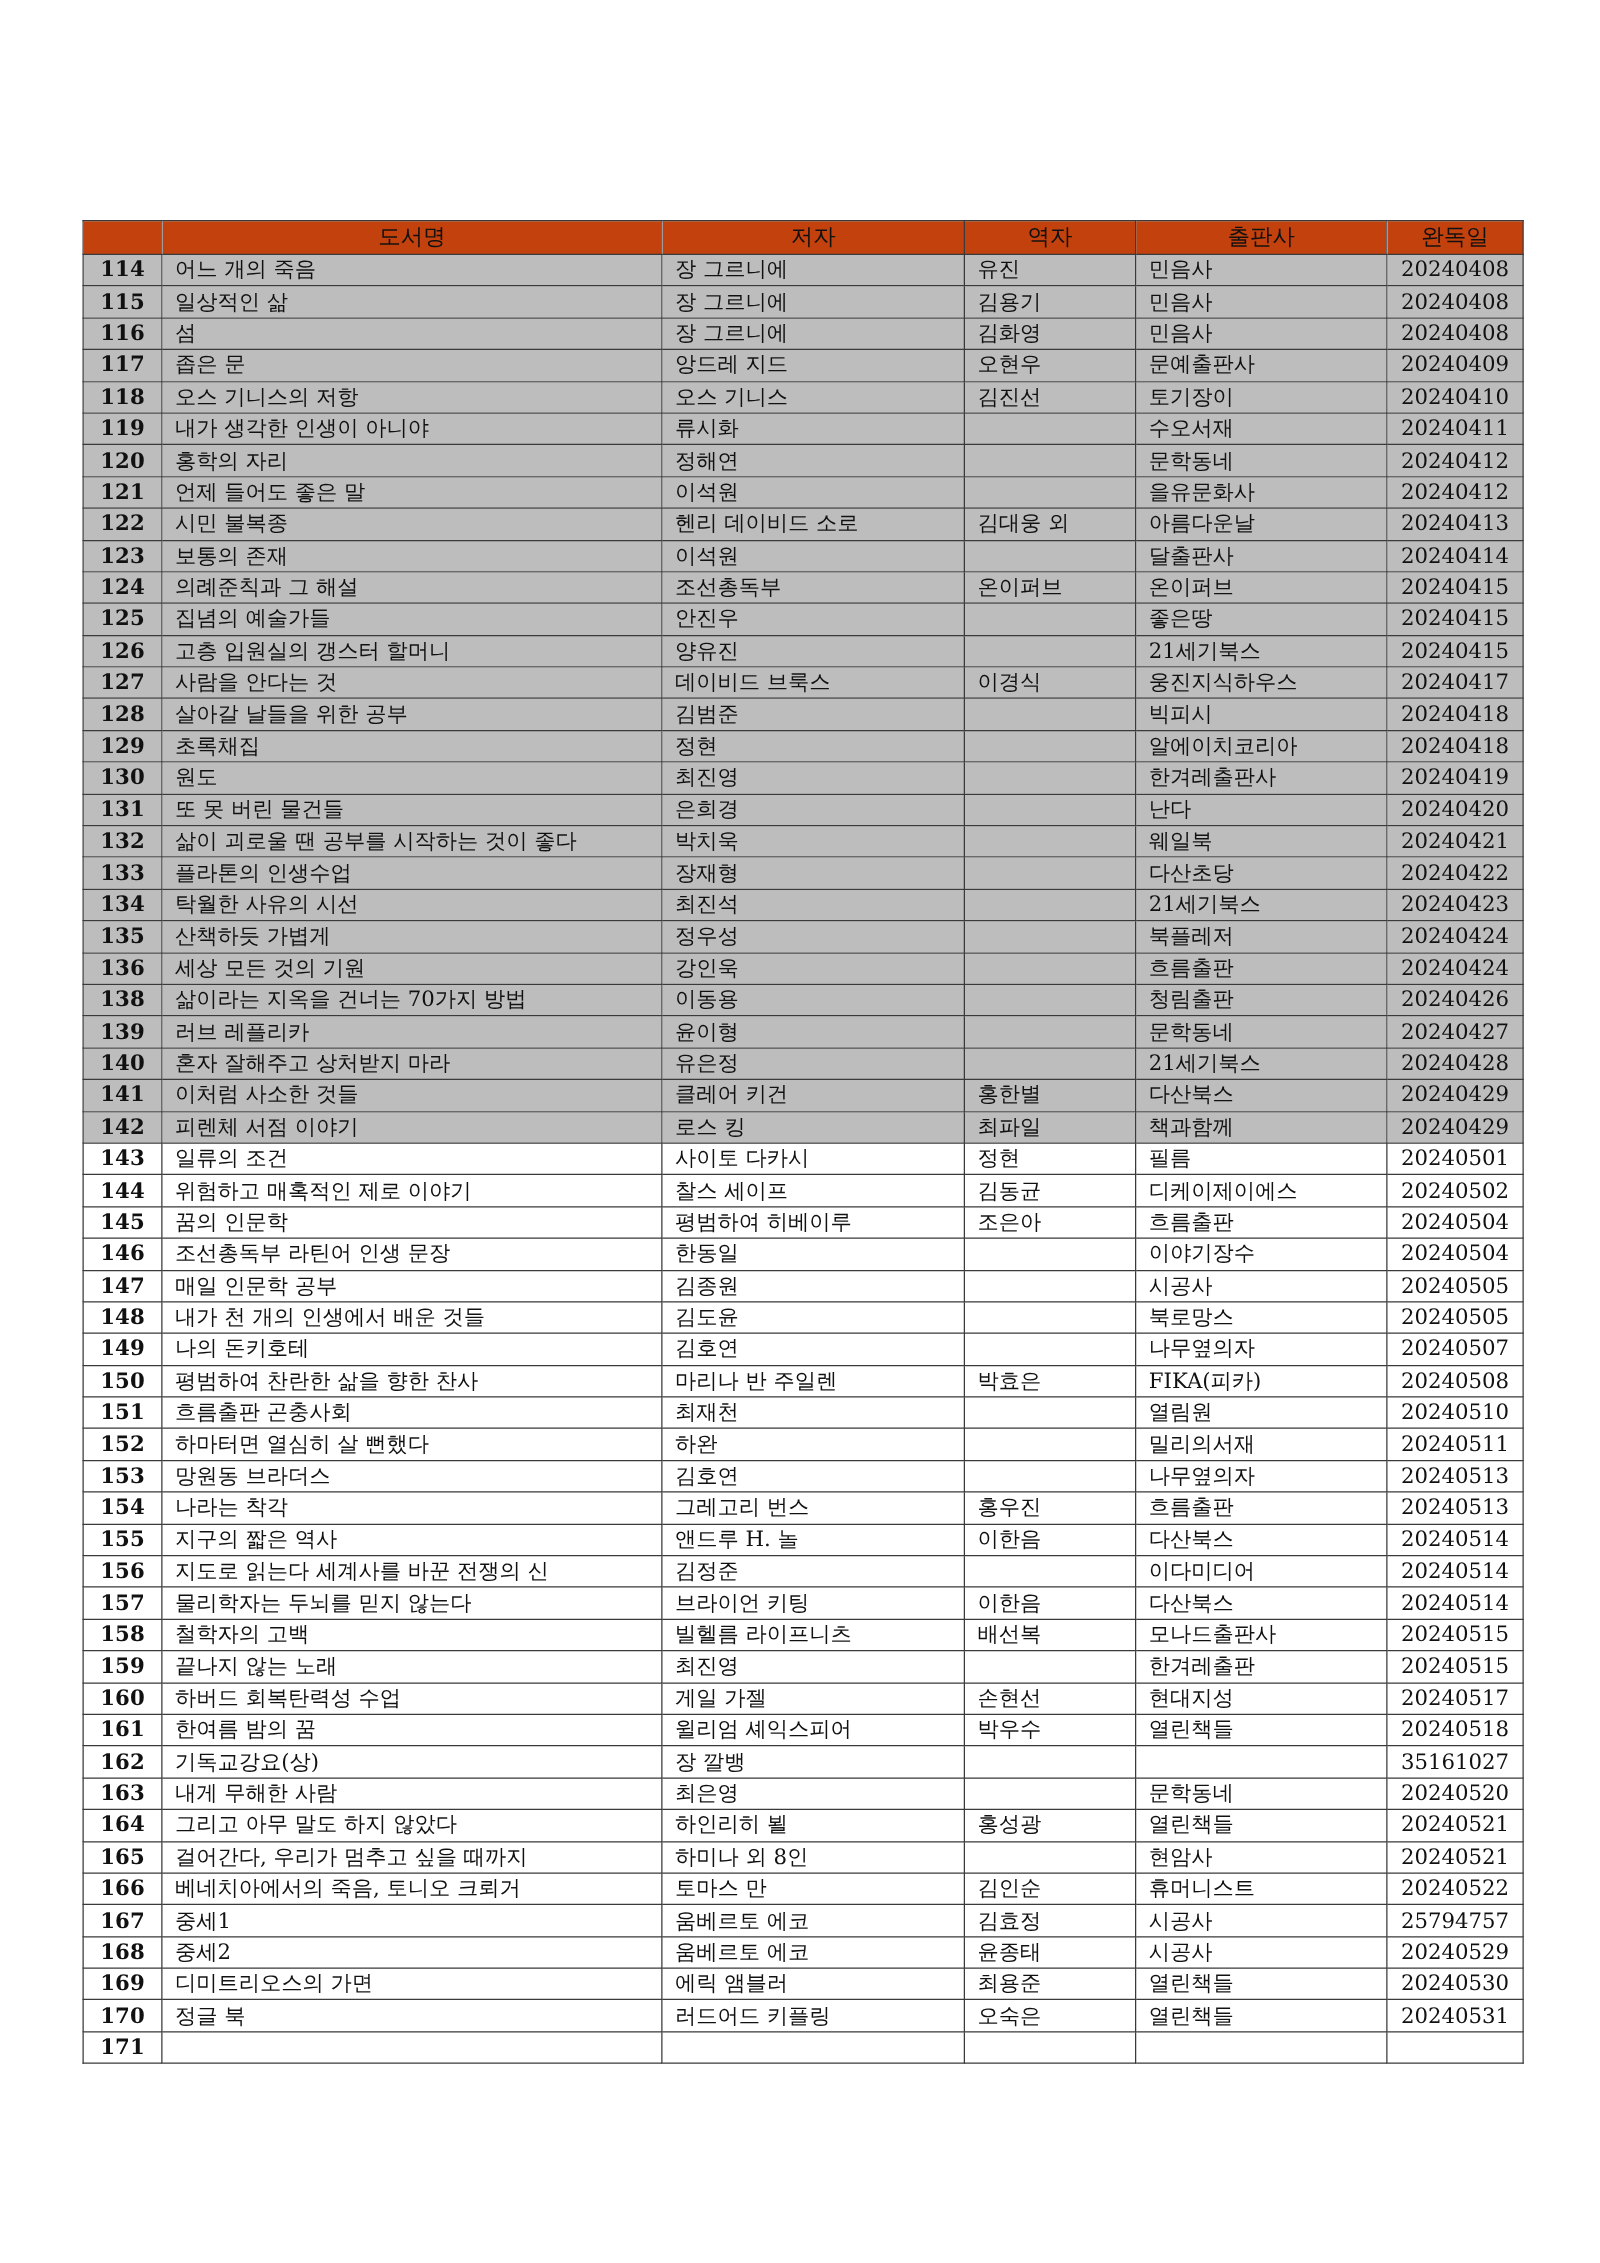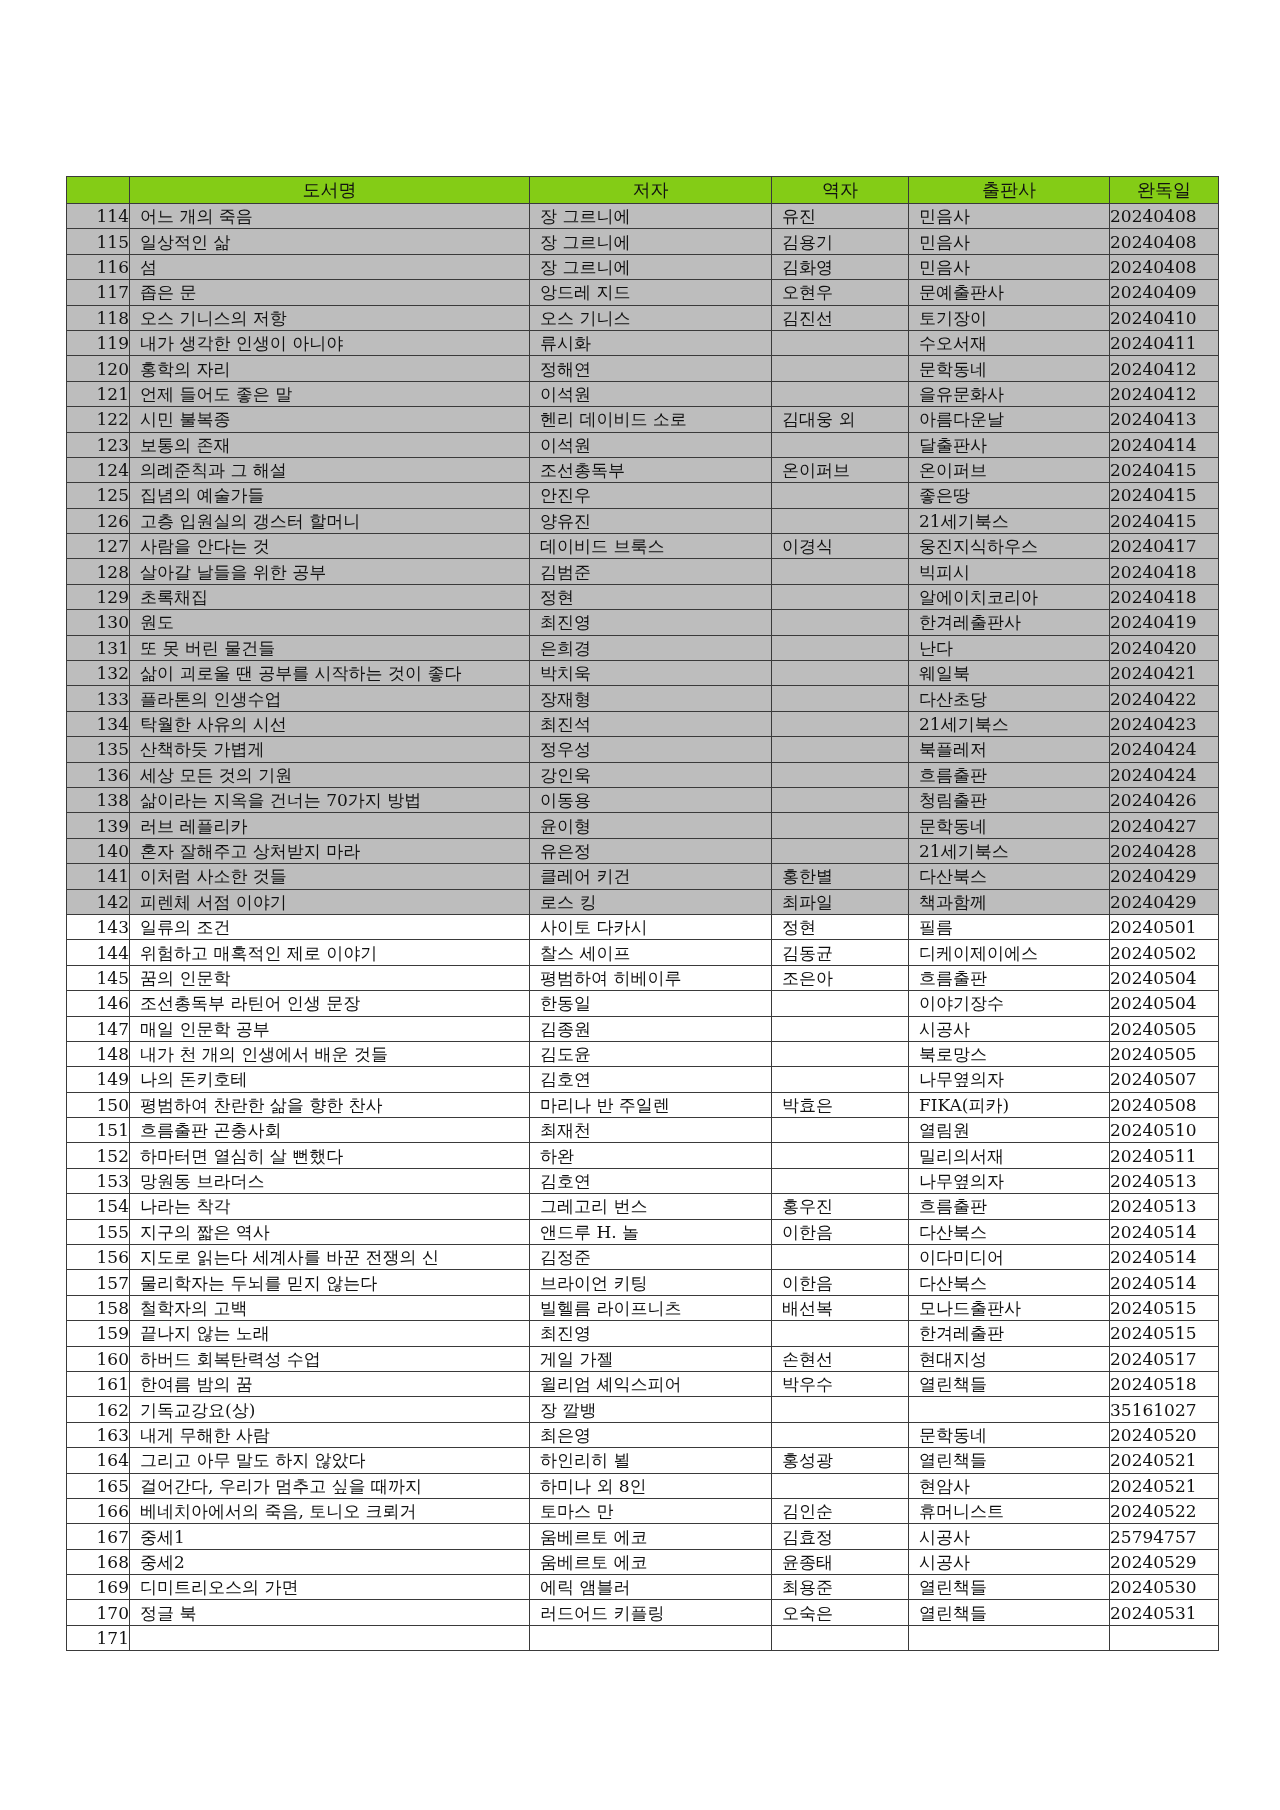--- a/index.html
+++ b/index.html
@@ -1,21 +1,21 @@
 <!DOCTYPE html>
 <html><head>
 <meta charset="utf-8">
 <style>
   html, body { margin:0; padding:0; background:#ffffff; }
   body { width:1280px; height:1810px; position:relative; font-family:"DejaVu Serif","Liberation Serif",serif; color:#111; }
   #sheet { position:absolute; left:66px; top:176px; width:1152px; border-collapse:collapse; table-layout:fixed; }
   #sheet th, #sheet td { border:1px solid #3a3a3a; padding:0 0 0 10px; height:24.4px; font-size:17px; line-height:24px; white-space:nowrap; overflow:hidden; font-weight:normal; }
-  #sheet th { height:26px; text-align:center; padding:0; background:#84cc16; font-size:18px; }
-  #sheet td.num { text-align:right; padding:0; }
-  #sheet td.date { text-align:left; padding:0; }
+  #sheet th { height:26px; text-align:center; padding:0; background:#c2410c; font-size:18px; }
+  #sheet td.num { text-align:center; padding:0;font-weight:bold; }
+  #sheet td.date { text-align:center; padding:0; }
   #sheet tr.shaded td { background:#bdbdbd; }
   #sheet tr.plain td { background:#ffffff; }
   col.c-num { width:63px; } col.c-title { width:400px; } col.c-author { width:242px; }
   col.c-trans { width:137px; } col.c-pub { width:201px; } col.c-date { width:109px; }
 </style>
 </head>
 <body>
 
 <table id="sheet">
   <colgroup>

